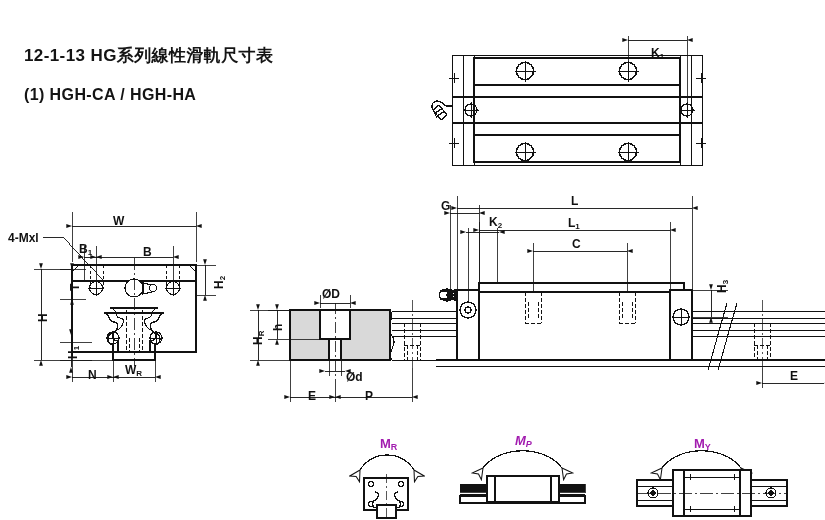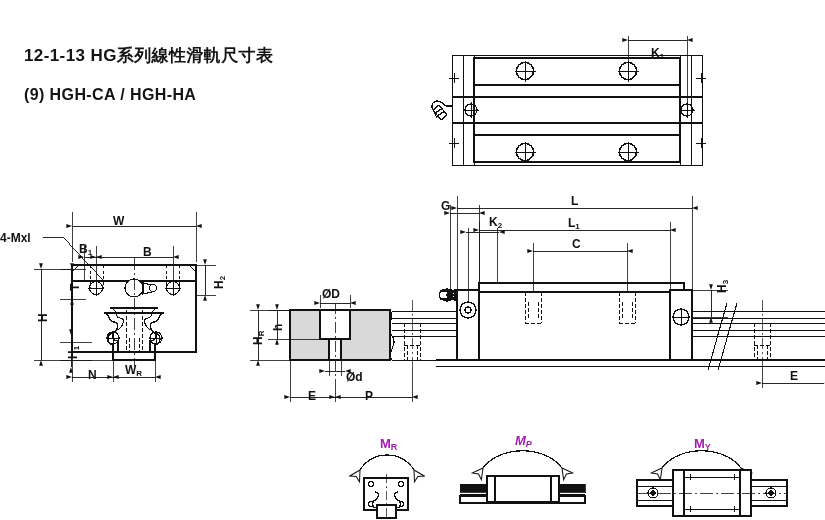--- a/index.html
+++ b/index.html
@@ -85,21 +85,21 @@
     vertical-align: baseline;
     position: relative;
     top: 2px;
   }
 </style>
 </head>
 <body>
 
 <div class="title-block">
   <div class="title-line-1">12-1-13 HG系列線性滑軌尺寸表</div>
-  <div class="title-line-2">(9) HGH-CA / HGH-HA</div>
+  <div class="title-line-2">(1) HGH-CA / HGH-HA</div>
 </div>
 
 <svg class="canvas" viewBox="0 0 825 520">
   <defs>
     <marker id="arrStart" viewBox="0 0 10 10" refX="9" refY="5" markerWidth="7" markerHeight="7" orient="auto">
       <path d="M9,5 L0,2 L0,8 Z" fill="#111"></path>
     </marker>
     <marker id="arrEnd" viewBox="0 0 10 10" refX="1" refY="5" markerWidth="7" markerHeight="7" orient="auto">
       <path d="M1,5 L10,2 L10,8 Z" fill="#111"></path>
     </marker>
@@ -557,21 +557,21 @@
           <line x1="731" y1="509" x2="737" y2="509"></line>
       </g>
       <line x1="637" y1="493" x2="787" y2="493" stroke-width="0.8" stroke-dasharray="13,3,2,3"></line>
     </g>
 
   </g>
 </svg>
 
 <div class="dimlabel" style="left:651px; top:27px;margin-top:20px;">K<sub>1</sub></div>
 
-<div class="callout" style="left:0; top:231px;">4-Mxl</div>
+<div class="callout" style="left:8px; top:231px;">4-Mxl</div>
 <div class="dimlabel" style="left:113px; top:215px;">W</div>
 <div class="dimlabel" style="left:143px; top:246px;">B</div>
 <div class="dimlabel" style="left:79px; top:243px;">B<sub>1</sub></div>
 <div class="dimlabel rot" style="left:69px; top:291px;">T</div>
 <div class="dimlabel rot" style="left:37px; top:322px;">H</div>
 <div class="dimlabel rot" style="left:67px; top:359px;">H<sub>1</sub></div>
 <div class="dimlabel rot" style="left:213px; top:289px;">H<sub>2</sub></div>
 <div class="dimlabel" style="left:88px; top:369px;">N</div>
 <div class="dimlabel" style="left:125px; top:364px;">W<sub>R</sub></div>
 

